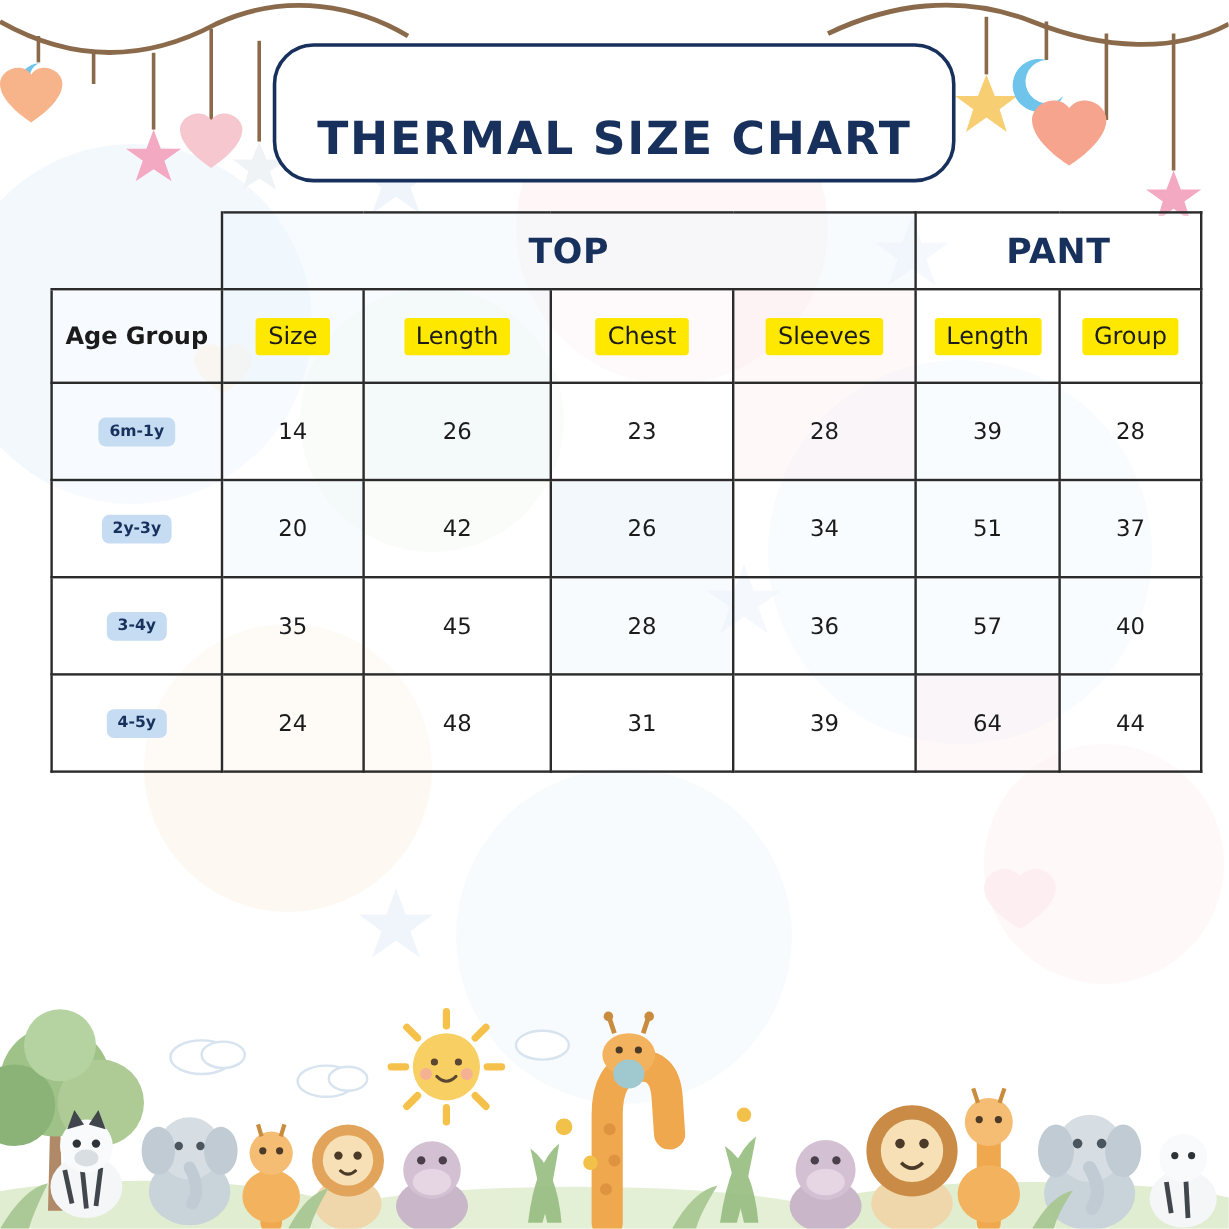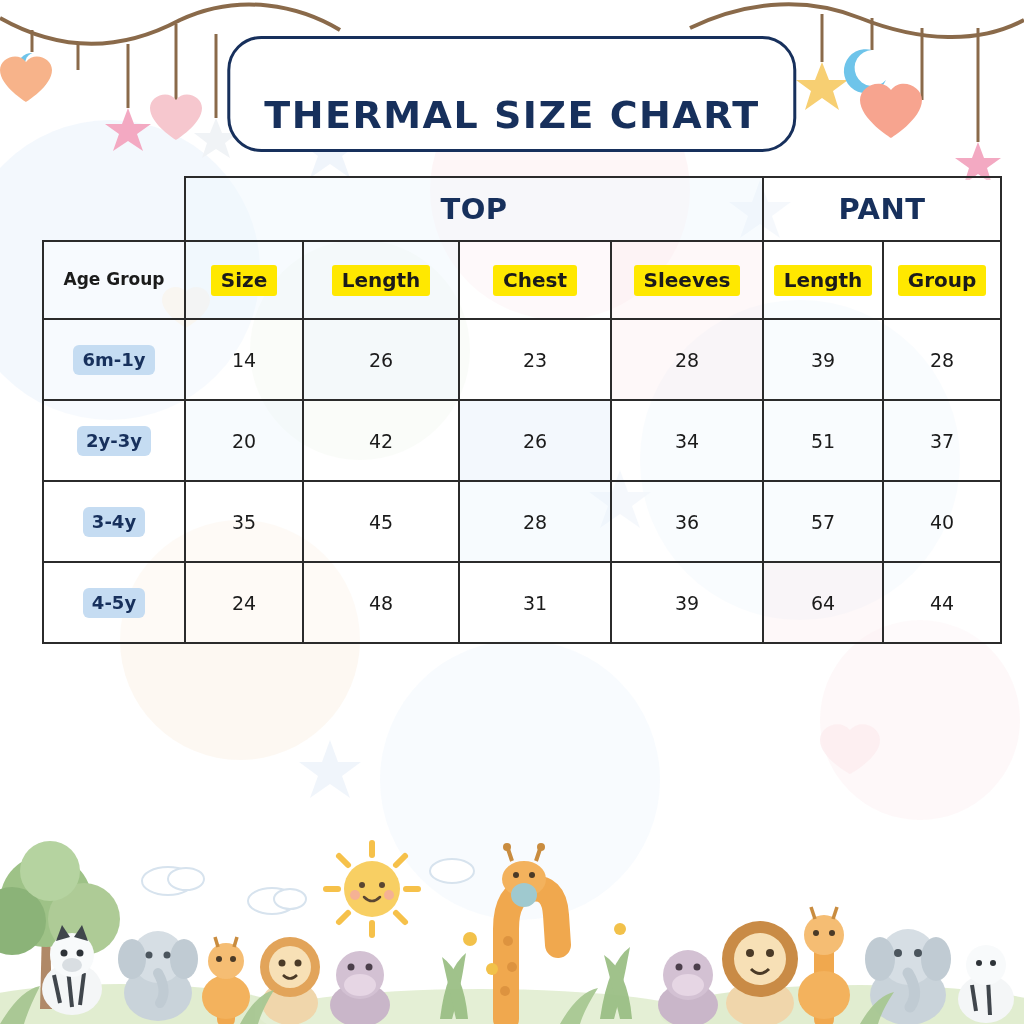--- a/index.html
+++ b/index.html
@@ -92,49 +92,49 @@
     color: #17305c;
     height: 60px;
     letter-spacing: 0.5px;
   }
   .corner-cell {
     border-top: none !important;
     border-left: none !important;
     background: transparent;
   }
   .agegroup-head {
-    font-size: 17px;
+    font-size: 20px;
     font-weight: bold;
     color: #1b1b1b;
     line-height: 1.15;
     padding: 4px;
   }
   .sub-head {
     height: 68px;
     padding: 4px;
   }
   .hl {
     display: inline-block;
     background: #ffe800;
     padding: 3px 10px 4px 10px;
     border-radius: 3px;
     font-size: 20px;
-    font-weight: bold;
+    font-weight: normal;
     color: #1b1b1b;
   }
   .age-cell {
     padding: 4px;
     height: 71px;
   }
   .age-pill {
     display: inline-block;
     background: #c5dcf2;
     border-radius: 6px;
     padding: 4px 9px 5px 9px;
-    font-size: 18px;
+    font-size: 13px;
     font-weight: bold;
     color: #17305c;
   }
   .val {
     font-size: 19px;
     color: #1b1b1b;
     height: 71px;
   }
   
   .tint-a { background: rgba(234,243,251,0.55); }

